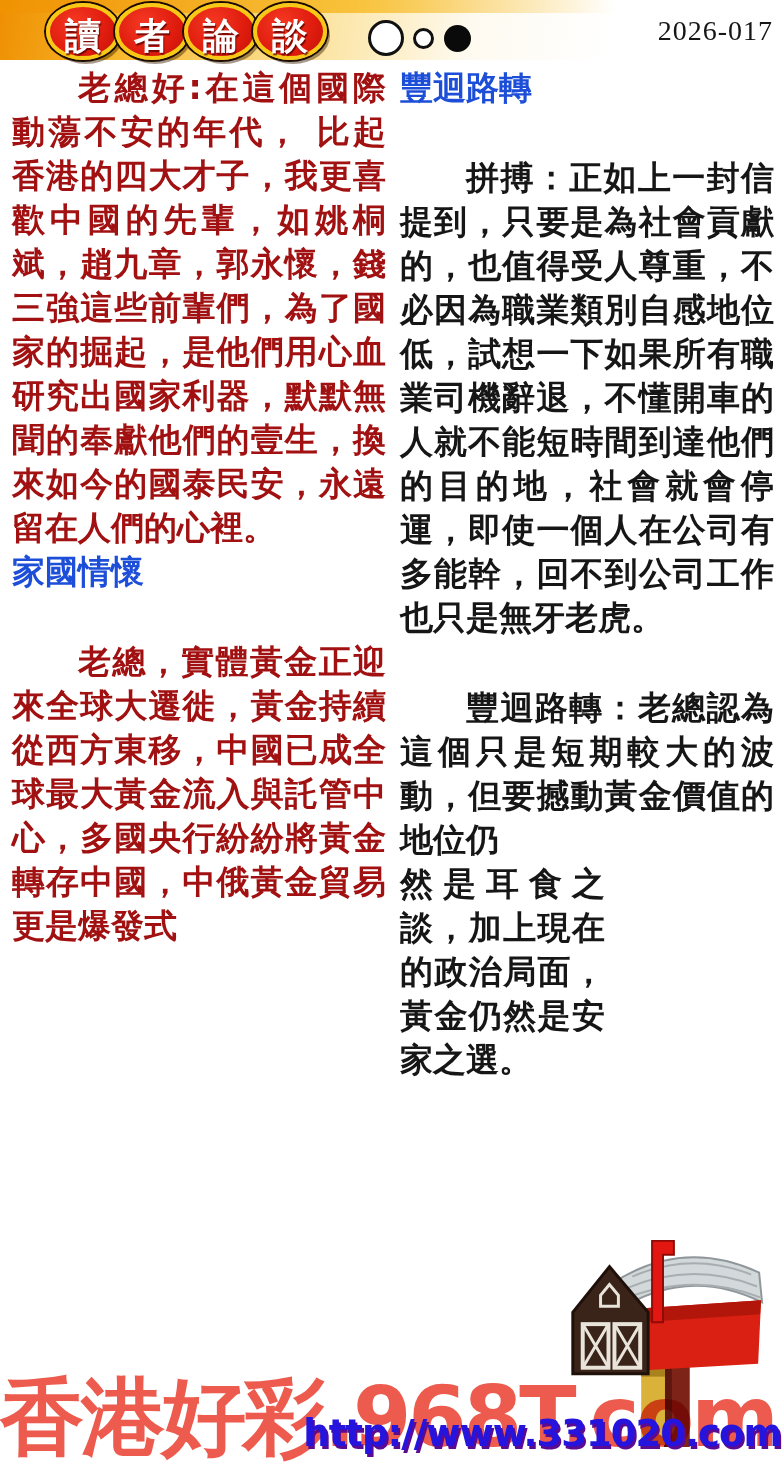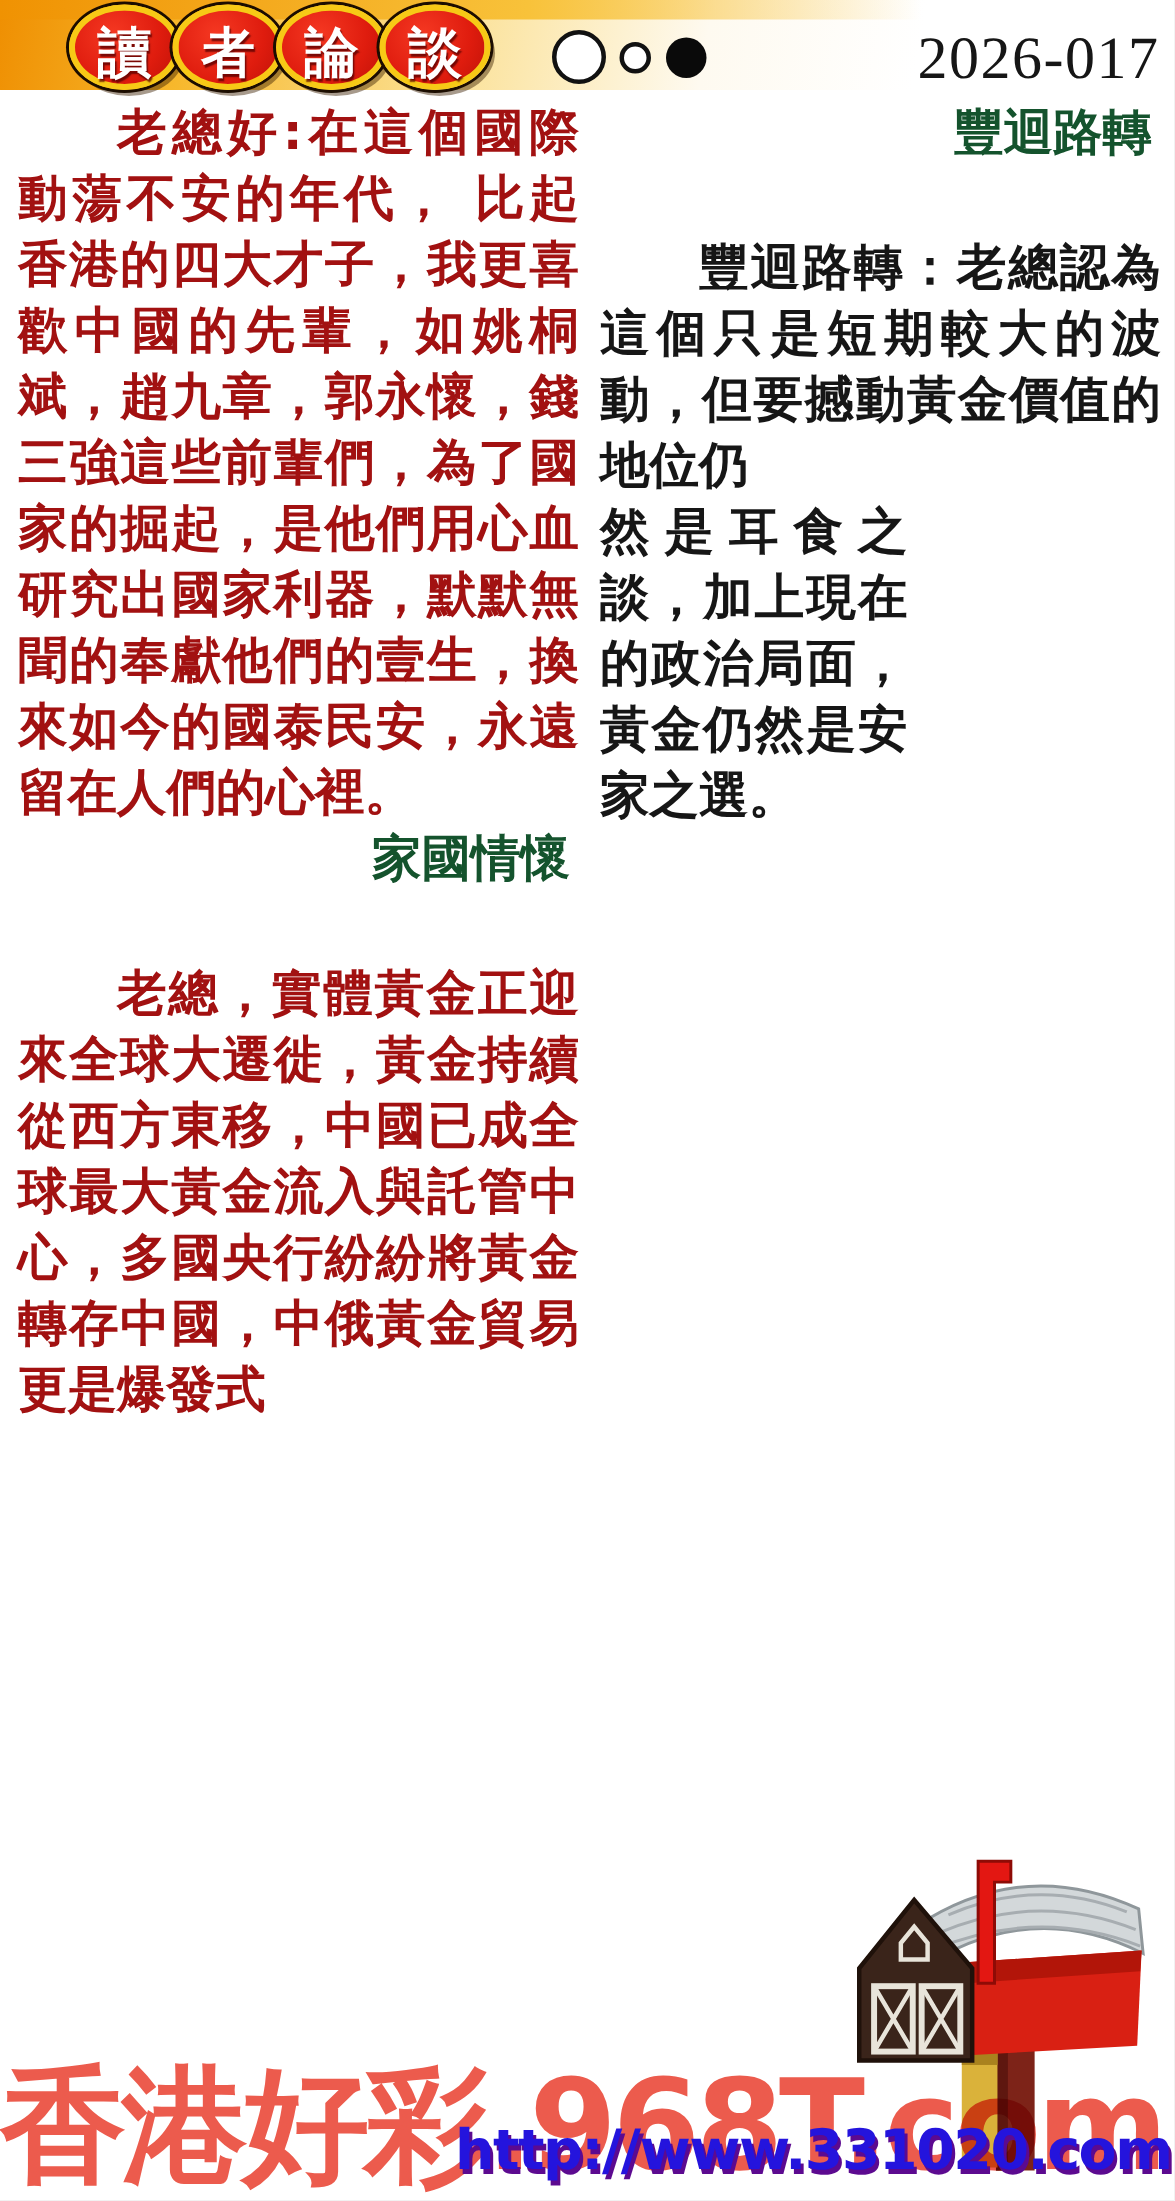--- a/index.html
+++ b/index.html
@@ -26,37 +26,37 @@
     text-align:center; text-shadow:1px 2px 1px rgba(90,0,0,.8); box-sizing:border-box;
   }
   .circles{position:absolute; left:368px; top:20px; display:flex; align-items:center;}
   .circle{border-radius:50%; box-sizing:border-box;}
   .circle.big{width:36px; height:36px; border:3px solid #111; background:#fff;}
   .circle.small{width:21px; height:21px; border:3px solid #111; background:#fff; margin-left:9px;}
   .circle.filled{width:27px; height:27px; background:#0a0a0a; margin-left:10px;}
   .issue{
     position:absolute; right:10px; top:15px;
     font-family:"Liberation Serif","DejaVu Serif",serif;
-    font-size:40px; color:#161616; letter-spacing:1px;
+    font-size:28px; color:#161616; letter-spacing:1px;
   }
   
   .columns{position:absolute; top:66px; left:0; width:783px;}
   .col{position:absolute; top:0;}
   .col.left{left:12px; width:374px;}
   .col.right{left:400px; width:374px;}
   .para{
     margin:0; font-size:33px; line-height:44px; font-weight:700;
     text-align:justify; text-justify:inter-character; letter-spacing:0px;
   }
   .letter{color:#a21111;}
   .reply{color:#161616;}
   .indent{text-indent:2em;}
   .sig{
     margin:0 6px 46px 0; font-size:33px; line-height:44px; font-weight:600;
-    text-align:right; color:#14532d;
+    color:#1d4ed8;
   }
   .gap-after{margin-bottom:46px;}
   .narrow{width:205px;}
   
   .mailbox{position:absolute; right:12px; bottom:16px; width:218px; height:228px; z-index:2;}
   .watermark-red{
     position:absolute; left:0px; bottom:-8px; z-index:3;
     font-size:84px; font-weight:bold; color:#e73220; opacity:.8;
     white-space:nowrap; letter-spacing:-3px; mix-blend-mode:multiply;
   }
@@ -89,20 +89,21 @@
   <main class="columns">
 
     <section class="col left">
       <p class="para letter indent">老總好:在這個國際動蕩不安的年代， 比起香港的四大才子，我更喜歡中國的先輩，如姚桐斌，趙九章，郭永懷，錢三強這些前輩們，為了國家的掘起，是他們用心血研究出國家利器，默默無聞的奉獻他們的壹生，換來如今的國泰民安，永遠留在人們的心裡。</p>
       <p class="sig">家國情懷</p>
       <p class="para letter indent">老總，實體黃金正迎來全球大遷徙，黃金持續從西方東移，中國已成全球最大黃金流入與託管中心，多國央行紛紛將黃金轉存中國，中俄黃金貿易更是爆發式</p>
     </section>
 
     <section class="col right">
       <p class="sig">豐迴路轉</p>
+      <p class="para reply indent gap-after">拼搏：正如上一封信提到，只要是為社會貢獻的，也值得受人尊重，不必因為職業類別自感地位低，試想一下如果所有職業司機辭退，不懂開車的人就不能短時間到達他們的目的地，社會就會停運，即使一個人在公司有多能幹，回不到公司工作也只是無牙老虎。</p>
       <p class="para reply indent">豐迴路轉：老總認為這個只是短期較大的波動，但要撼動黃金價值的地位仍</p>
       <p class="para reply narrow">然是耳食之談，加上現在的政治局面，黃金仍然是安家之選。</p>
     </section>
 
   </main>
 
   <svg class="mailbox" viewBox="0 0 220 230" xmlns="http://www.w3.org/2000/svg">
 
     <rect x="112" y="130" width="26" height="96" fill="#7d2318"></rect>
     <rect x="112" y="130" width="8" height="96" fill="#5e170f"></rect>

